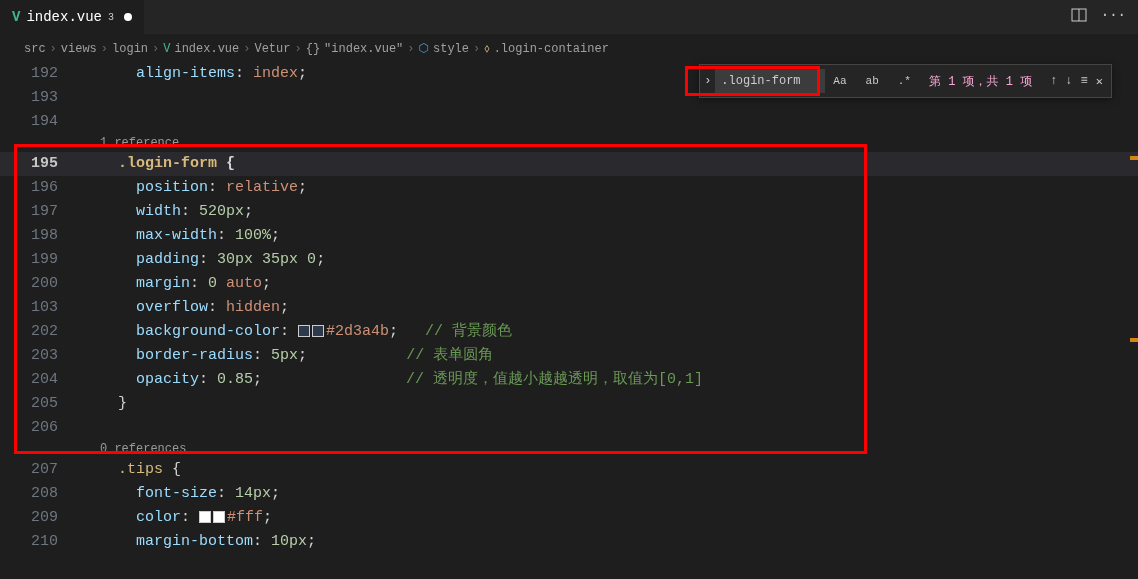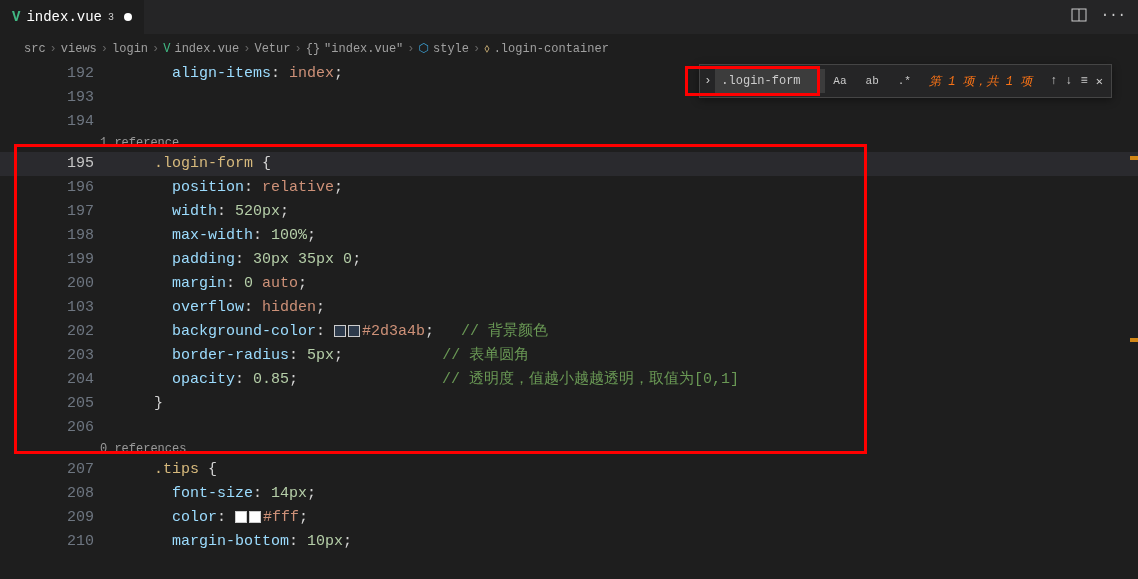--- a/index.html
+++ b/index.html
@@ -66,21 +66,20 @@
 .breadcrumb .class-icon { color: #d7ba7d; }
 .editor {
   position: relative;
   font-size: 15px;
   line-height: 24px;
 }
 .line {
   display: flex;
   height: 24px;
   align-items: center;
-  padding-left: 36px;
 }
 .gutter {
   width: 80px;
   text-align: right;
   padding-right: 22px;
   color: #6e7681;
   user-select: none;
 }
 .code {
   white-space: pre;
@@ -93,21 +92,21 @@
   height: 18px;
   line-height: 18px;
 }
 .sel { color: #d7ba7d; }
 .prop { color: #9cdcfe; }
 .val { color: #ce9178; }
 .num { color: #b5cea8; }
 .punct { color: #d4d4d4; }
 .comment { color: #6a9955; }
 .hex { color: #ce9178; }
-.cur-line { background: #2a2a2e; }
+.cur-line { background: #2a2a2e; font-weight: bold; }
 .cur-line .gutter { color: #c6c6c6; }
 .color-swatch {
   display: inline-block;
   width: 12px;
   height: 12px;
   border: 1px solid #ccc;
   vertical-align: middle;
   margin-right: 2px;
 }
 .red-box-1 {
@@ -161,23 +160,22 @@
   padding: 0 4px;
   color: #ccc;
 }
 .find-opt span {
   padding: 2px 4px;
   cursor: pointer;
   font-size: 11px;
 }
 .find-results {
   padding: 0 10px;
-  color: #f97316;
+  color: #f9a8d4;
   white-space: nowrap;
-  font-style: italic;
 }
 .find-nav {
   display: flex;
   gap: 8px;
   padding: 0 8px;
   color: #ccc;
 }
 .find-nav span { cursor: pointer; }
 .minimap {
   position: absolute;

